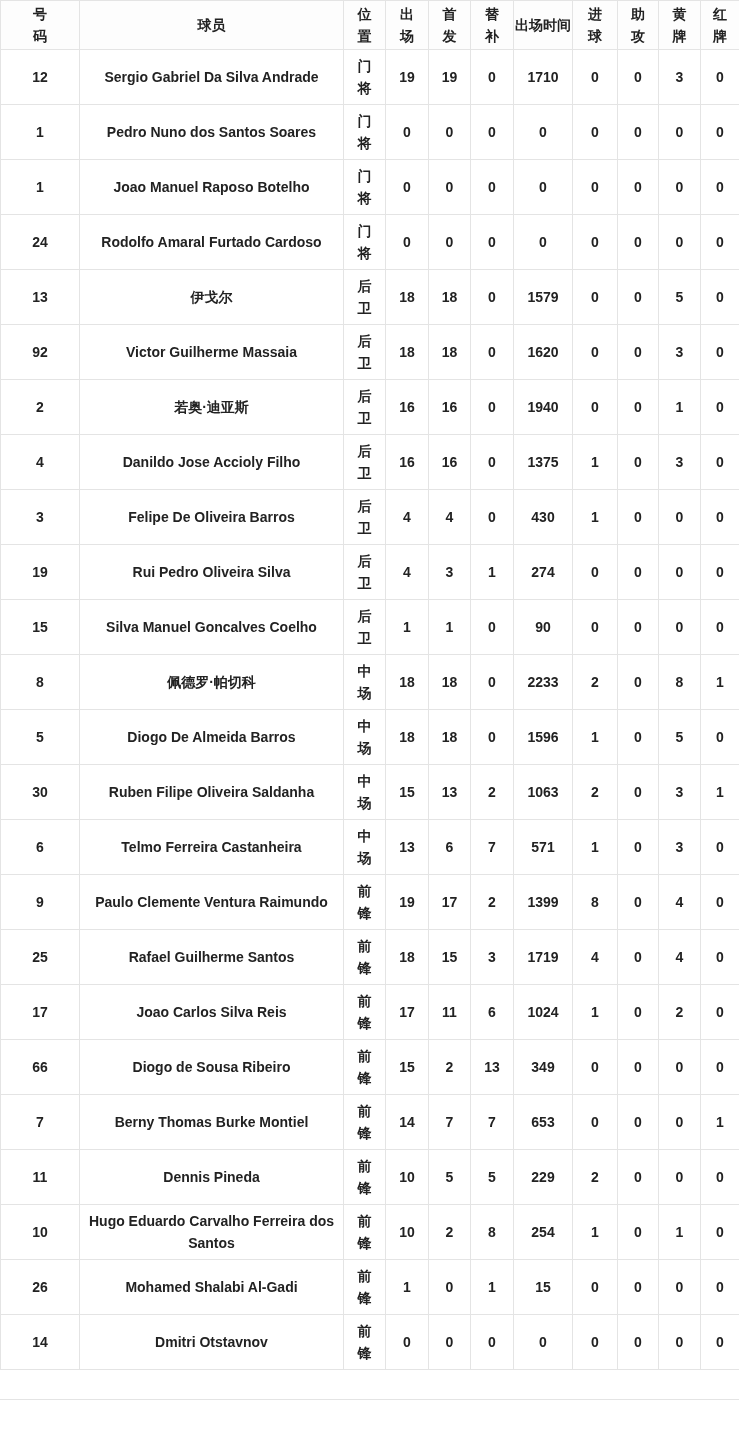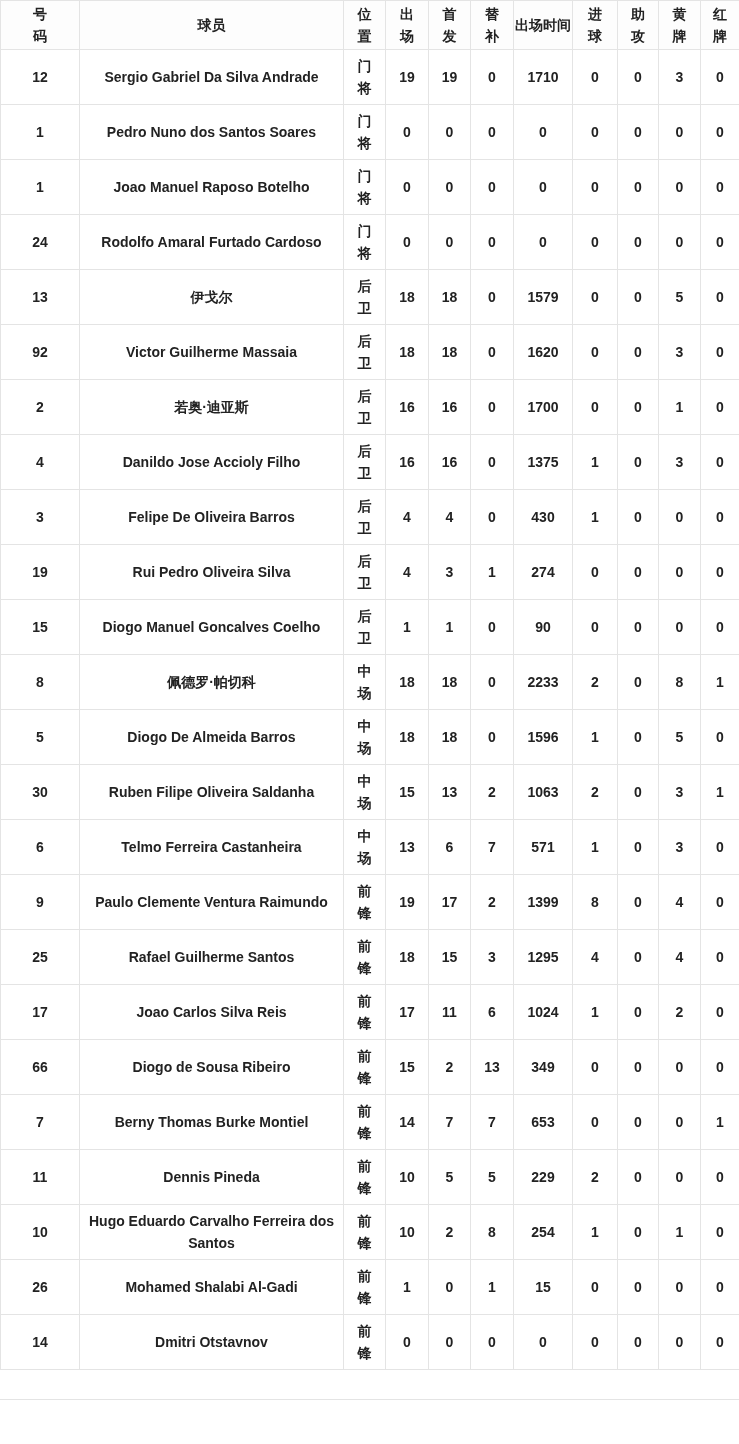--- a/index.html
+++ b/index.html
@@ -174,21 +174,21 @@
           <td><span>3</span></td>
           <td><span>0</span></td>
         </tr>
         <tr>
           <td><span>2</span></td>
           <td><span>若奥·迪亚斯</span></td>
           <td><span class="vwrap">后卫</span></td>
           <td><span>16</span></td>
           <td><span>16</span></td>
           <td><span>0</span></td>
-          <td><span>1700</span></td>
+          <td><span>1940</span></td>
           <td><span>0</span></td>
           <td><span>0</span></td>
           <td><span>1</span></td>
           <td><span>0</span></td>
         </tr>
         <tr>
           <td><span>4</span></td>
           <td><span>Danildo Jose Accioly Filho</span></td>
           <td><span class="vwrap">后卫</span></td>
           <td><span>16</span></td>
@@ -221,21 +221,21 @@
           <td><span>3</span></td>
           <td><span>1</span></td>
           <td><span>274</span></td>
           <td><span>0</span></td>
           <td><span>0</span></td>
           <td><span>0</span></td>
           <td><span>0</span></td>
         </tr>
         <tr>
           <td><span>15</span></td>
-          <td><span>Diogo Manuel Goncalves Coelho</span></td>
+          <td><span>Silva Manuel Goncalves Coelho</span></td>
           <td><span class="vwrap">后卫</span></td>
           <td><span>1</span></td>
           <td><span>1</span></td>
           <td><span>0</span></td>
           <td><span>90</span></td>
           <td><span>0</span></td>
           <td><span>0</span></td>
           <td><span>0</span></td>
           <td><span>0</span></td>
         </tr>
@@ -304,21 +304,21 @@
           <td><span>4</span></td>
           <td><span>0</span></td>
         </tr>
         <tr>
           <td><span>25</span></td>
           <td><span>Rafael Guilherme Santos</span></td>
           <td><span class="vwrap">前锋</span></td>
           <td><span>18</span></td>
           <td><span>15</span></td>
           <td><span>3</span></td>
-          <td><span>1295</span></td>
+          <td><span>1719</span></td>
           <td><span>4</span></td>
           <td><span>0</span></td>
           <td><span>4</span></td>
           <td><span>0</span></td>
         </tr>
         <tr>
           <td><span>17</span></td>
           <td><span>Joao Carlos Silva Reis</span></td>
           <td><span class="vwrap">前锋</span></td>
           <td><span>17</span></td>

